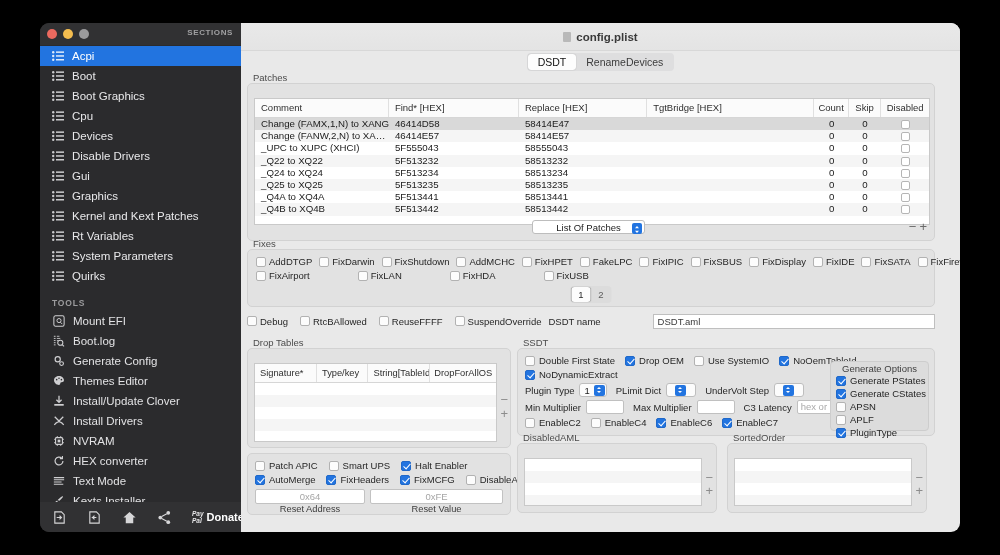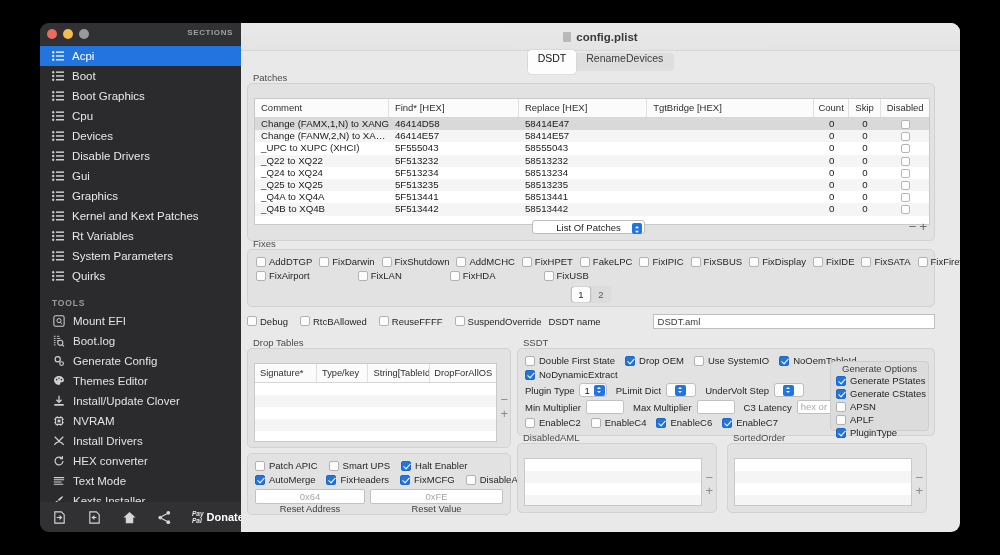--- a/index.html
+++ b/index.html
@@ -98,21 +98,21 @@
     display: flex; align-items: center; justify-content: center;
     background: #e9e9e9;
   }
   .tabbar {
     display: flex; background: #dededf;
     border-radius: 4px; padding: 1px;
     height: 18px; align-items: center;
   }
   .tab {
     font-size: 10.5px; color: #3c3c3c;
-    padding: 0 10px; height: 24px; line-height: 16px;
+    padding: 0 10px; height: 16px; line-height: 16px;
     border-radius: 3px; cursor: default;
   }
   .tab.active { background: #fdfdfd; box-shadow: 0 0 1px rgba(0,0,0,.35); color:#111; }
 
   #content { flex: 1; position: relative; padding: 0 7px; }
 
   
   .group {
     position: absolute;
     background: #e2e2e2;
@@ -503,35 +503,35 @@
             <svg width="12" height="12" viewBox="0 0 14 14">
               <path d="M7 1v7M4 5.5L7 8.6l3-3.1" stroke="currentColor" stroke-width="1.5" fill="none"></path>
               <rect x="1.5" y="10.5" width="11" height="2" fill="currentColor"></rect>
             </svg>
           </span>
           <span>Install/Update Clover</span>
         </div>
         <div class="tool-item">
           <span class="tool-ico">
             <svg width="12" height="12" viewBox="0 0 14 14">
+              <path d="M2 2l7 7M12 2L5 9" stroke="currentColor" stroke-width="1.5"></path>
+              <path d="M1.5 11.5l3-3M12.5 11.5l-3-3" stroke="currentColor" stroke-width="1.5"></path>
+            </svg>
+          </span>
+          <span>Install Drivers</span>
+        </div>
+        <div class="tool-item">
+          <span class="tool-ico">
+            <svg width="12" height="12" viewBox="0 0 14 14">
               <rect x="3" y="3" width="8" height="8" rx="1" fill="none" stroke="currentColor" stroke-width="1.3"></rect>
               <rect x="5.4" y="5.4" width="3.2" height="3.2" fill="currentColor"></rect>
               <path d="M5 1.2v1.6M9 1.2v1.6M5 11.2v1.6M9 11.2v1.6M1.2 5h1.6M1.2 9h1.6M11.2 5h1.6M11.2 9h1.6" stroke="currentColor" stroke-width="1"></path>
             </svg>
           </span>
           <span>NVRAM</span>
-        </div>
-        <div class="tool-item">
-          <span class="tool-ico">
-            <svg width="12" height="12" viewBox="0 0 14 14">
-              <path d="M2 2l7 7M12 2L5 9" stroke="currentColor" stroke-width="1.5"></path>
-              <path d="M1.5 11.5l3-3M12.5 11.5l-3-3" stroke="currentColor" stroke-width="1.5"></path>
-            </svg>
-          </span>
-          <span>Install Drivers</span>
         </div>
         <div class="tool-item">
           <span class="tool-ico">
             <svg width="12" height="12" viewBox="0 0 14 14">
               <path d="M11.6 7a4.6 4.6 0 1 1-1.4-3.3" fill="none" stroke="currentColor" stroke-width="1.4"></path>
               <path d="M11 1.2v3h-3" fill="none" stroke="currentColor" stroke-width="1.3"></path>
             </svg>
           </span>
           <span>HEX converter</span>
         </div>

